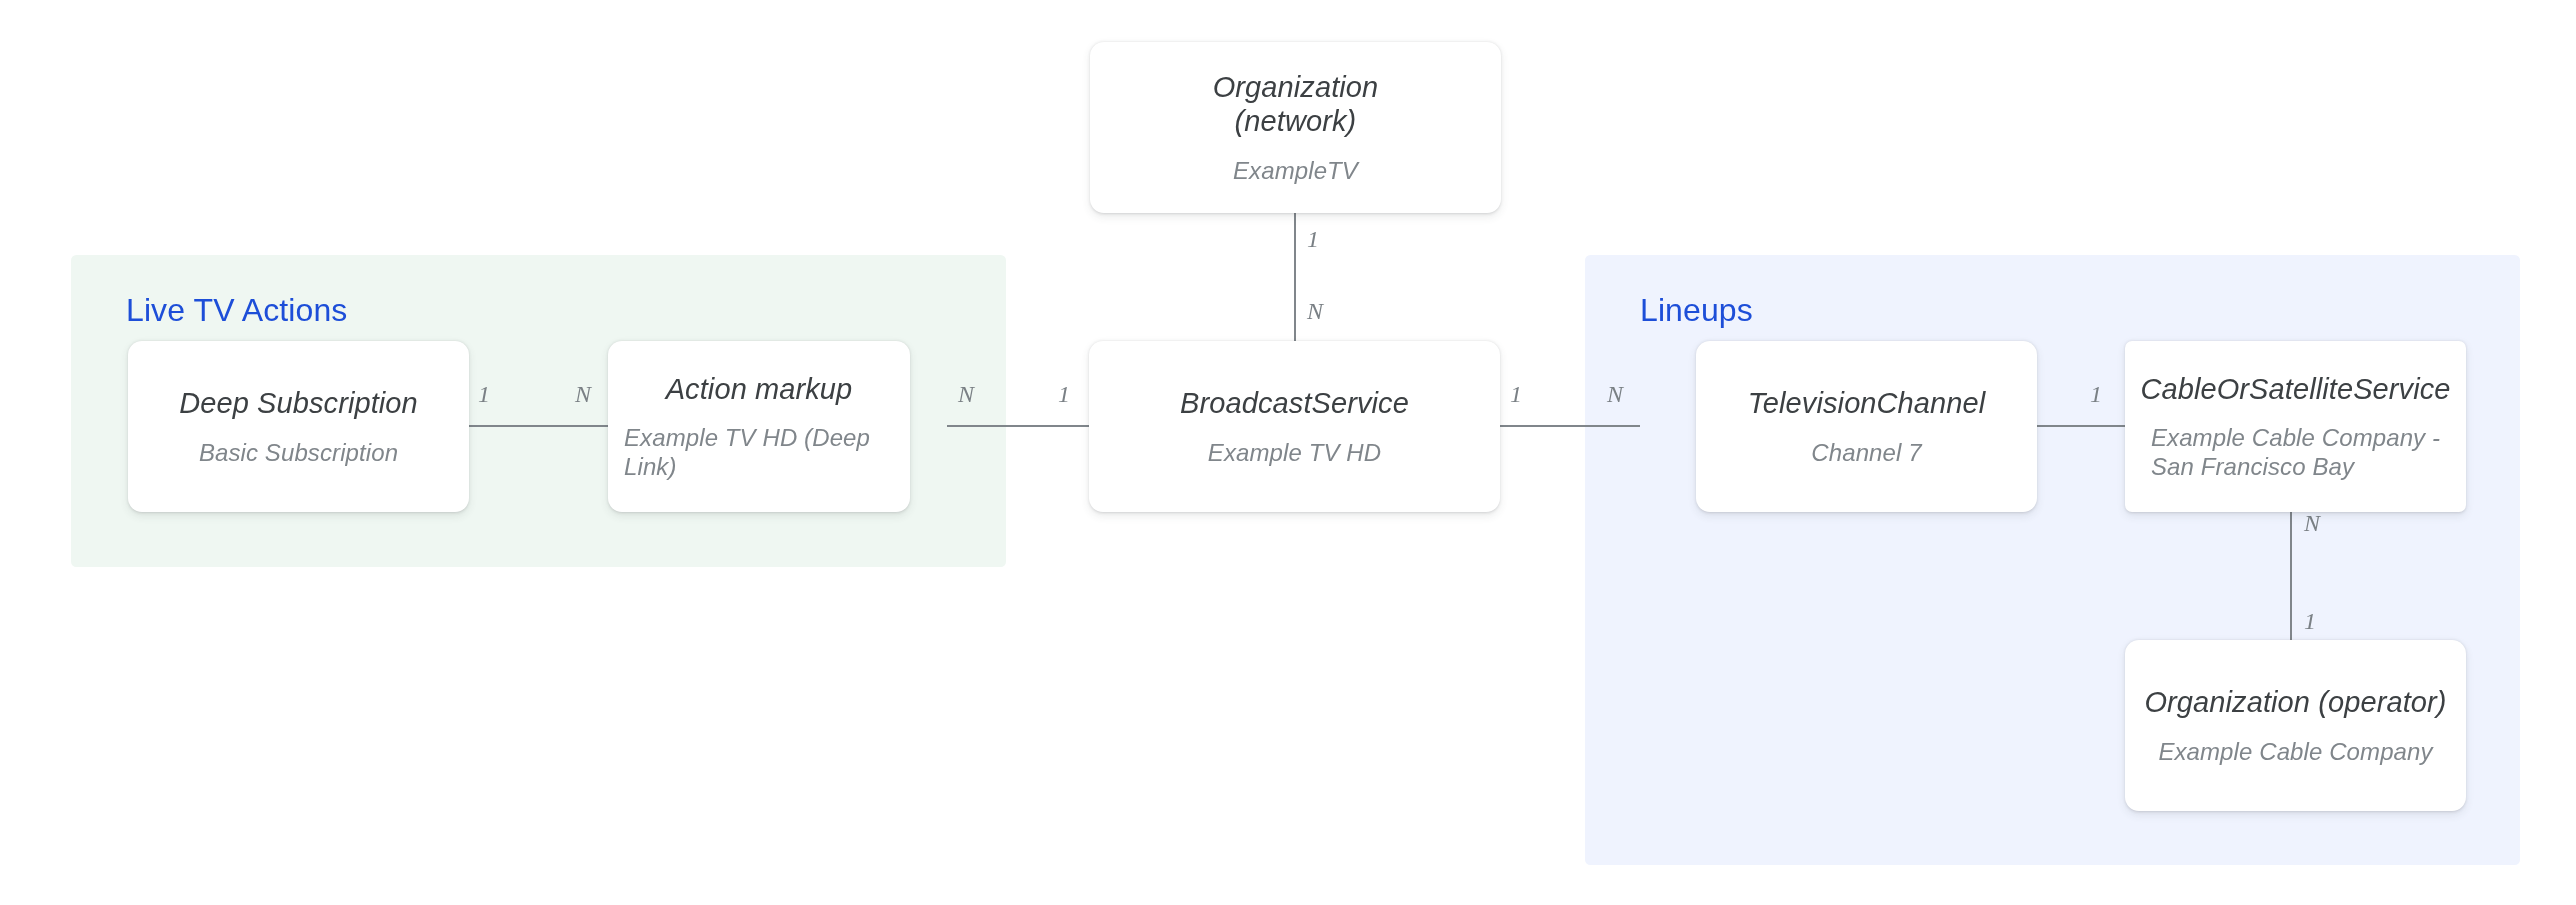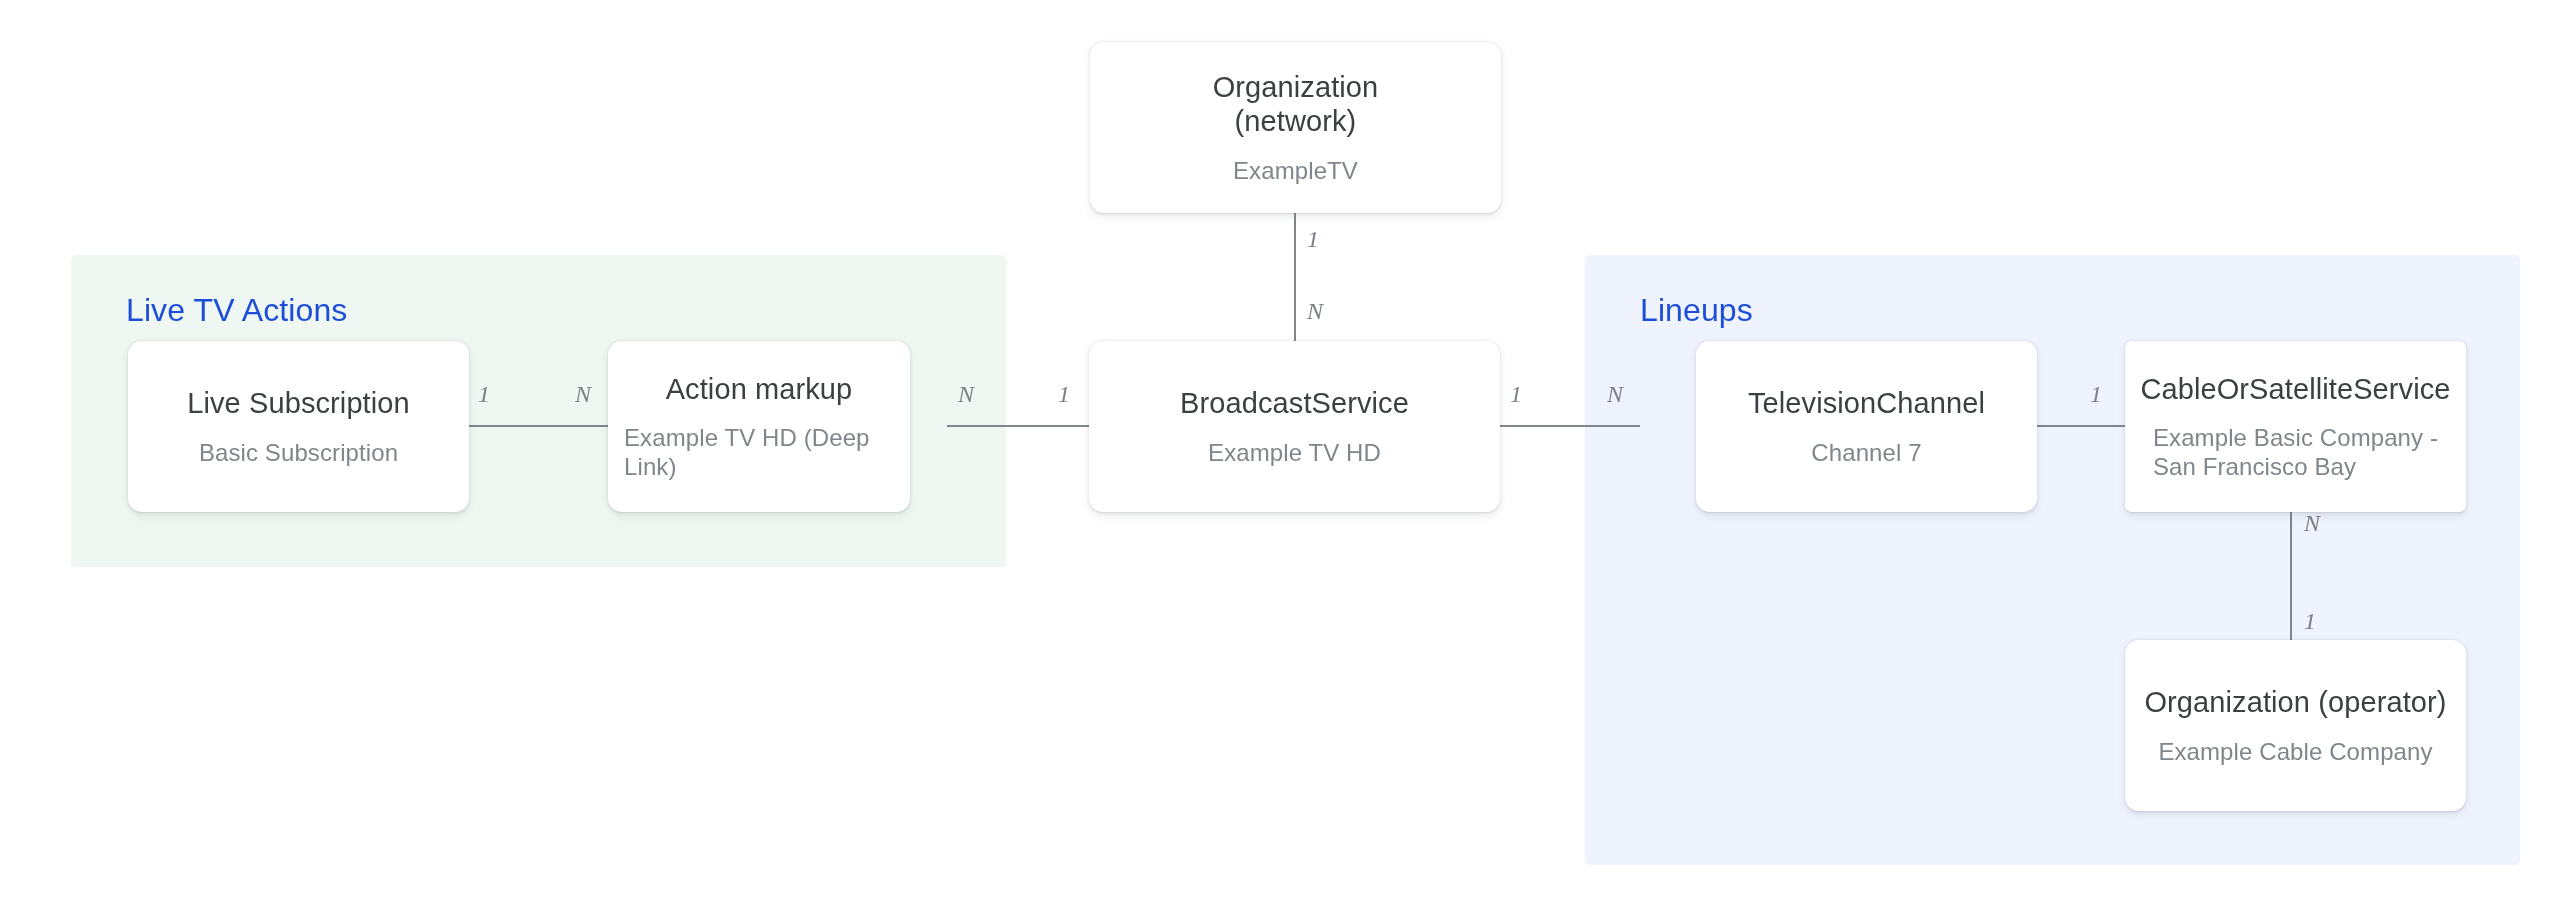--- a/index.html
+++ b/index.html
@@ -76,20 +76,21 @@
     position: absolute;
     background: #ffffff;
     border-radius: 14px;
     box-shadow: 0 0.9px 2.7px rgba(60,64,67,0.16), 0 3.5px 8.8px rgba(60,64,67,0.10);
     display: flex;
     flex-direction: column;
     align-items: center;
     justify-content: center;
     box-sizing: border-box;
     padding: 8.8px 16px;
+    font-style: italic;
   }
   .card-title {
     font-size: 29px;
     line-height: 34px;
     color: #3c4043;
     text-align: center;
     font-weight: 400;
     letter-spacing: 0.1px;
   }
   .card-subtitle {
@@ -140,21 +141,21 @@
 
   <div class="card" style="left:1090px; top:42px; width:411px; height:171px;">
     <div class="card-title">
       <span>Organization</span><br>
       <span>(network)</span>
     </div>
     <div class="card-subtitle">ExampleTV</div>
   </div>
 
   <div class="card" style="left:128px; top:341px; width:341px; height:171px;">
-    <div class="card-title">Live Subscription</div>
+    <div class="card-title">Deep Subscription</div>
     <div class="card-subtitle">Basic Subscription</div>
   </div>
 
   <div class="card" style="left:608px; top:341px; width:302px; height:171px;">
     <div class="card-title">Action markup</div>
     <div class="card-subtitle">Example TV HD (Deep Link)</div>
   </div>
 
   <div class="card" style="left:1089px; top:341px; width:411px; height:171px;">
     <div class="card-title">BroadcastService</div>
@@ -162,21 +163,21 @@
   </div>
 
   <div class="card" style="left:1696px; top:341px; width:341px; height:171px;">
     <div class="card-title">TelevisionChannel</div>
     <div class="card-subtitle">Channel 7</div>
   </div>
 
   <div class="card" style="left:2125px; top:341px; width:341px; height:171px;border-radius:7px;">
     <div class="card-title">CableOrSatelliteService</div>
     <div class="card-subtitle">
-      <span>Example Basic Company -</span><br>
+      <span>Example Cable Company -</span><br>
       <span>San Francisco Bay</span>
     </div>
   </div>
 
   <div class="card" style="left:2125px; top:640px; width:341px; height:171px;">
     <div class="card-title">Organization (operator)</div>
     <div class="card-subtitle">Example Cable Company</div>
   </div>
 
 </div>

